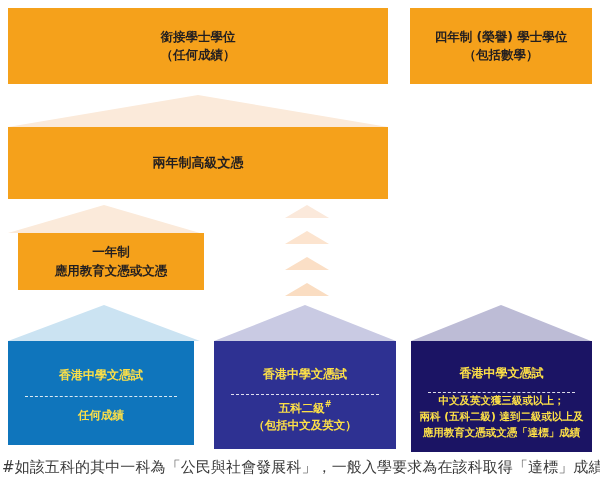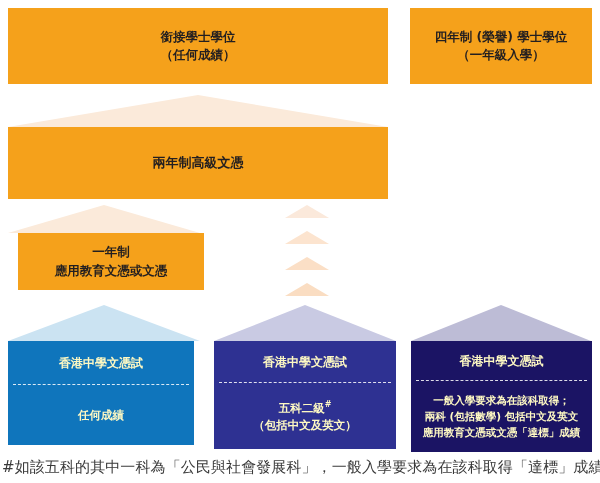--- a/index.html
+++ b/index.html
@@ -44,22 +44,22 @@
   }
   .orange-wide {
     background: #F5A11B;
     color: #231f20;
     font-size: 13px;
     font-weight: 700;
   }
 
   
   .dse {
-    color: #fef9c3;
-    padding: 0;
+    color: #fde047;
+    padding: 12px;
     justify-content: flex-start;
   }
   .dse .title {
     font-size: 12px;
     font-weight: 700;
     width: 100%;
     text-align: center;
     box-sizing: border-box;
   }
   .dse .divider {
@@ -113,21 +113,21 @@
 
 <div class="canvas">
 
   <div class="box orange" style="left:8px; top:8px; width:380px; height:76px;">
     <span class="line">銜接學士學位</span>
     <span class="line">（任何成績）</span>
   </div>
 
   <div class="box orange" style="left:410px; top:8px; width:182px; height:76px;align-items:center;">
     <span class="line">四年制 (榮譽) 學士學位</span>
-    <span class="line">（一年級入學）</span>
+    <span class="line">（包括數學）</span>
   </div>
 
   <div class="arrow" style="left:8px; top:95px;
               border-left:190px solid transparent;
               border-right:190px solid transparent;
               border-bottom:32px solid #FBEADA;"></div>
 
   <div class="box orange-wide" style="left:8px; top:127px; width:380px; height:72px;">
     <span class="line">兩年制高級文憑</span>
   </div>
@@ -190,21 +190,21 @@
         <span>五科二級</span><span class="sup">#</span>
       </span>
       <span class="line">（包括中文及英文）</span>
     </div>
   </div>
 
   <div class="box dse dse-navy" style="left:411px; top:341px; width:181px; height:111px;">
     <div class="title" style="padding-top:12px; padding-bottom:10px;">香港中學文憑試</div>
     <div class="divider"></div>
     <div class="detail" style="font-size:10.5px; line-height:1.5;">
-      <span class="line">一般入學要求為在該科取得；</span>
-      <span class="line">兩科 (包括數學) 包括中文及英文</span>
+      <span class="line">中文及英文獲三級或以上；</span>
+      <span class="line">兩科 (五科二級) 達到二級或以上及</span>
       <span class="line">應用教育文憑或文憑「達標」成績</span>
     </div>
   </div>
 
   <div class="footnote">#如該五科的其中一科為「公民與社會發展科」，一般入學要求為在該科取得「達標」成績</div>
 
 </div>
 
 </body></html>

